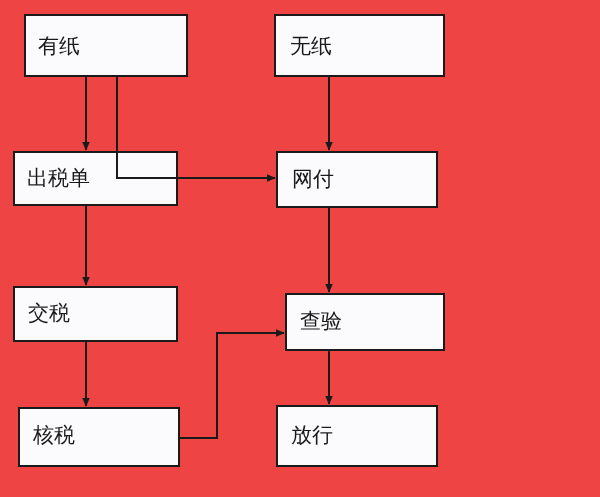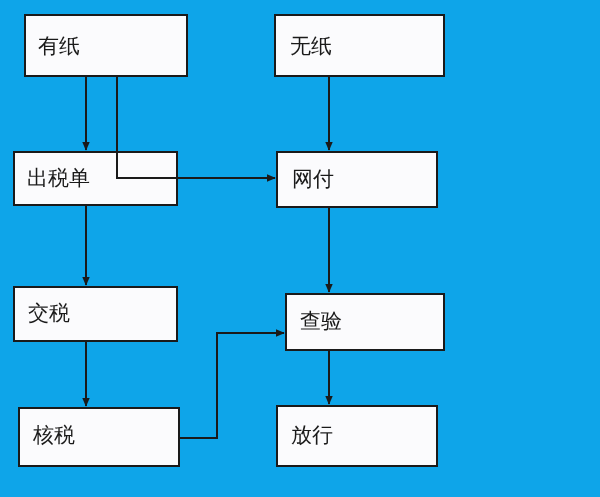--- a/index.html
+++ b/index.html
@@ -10,21 +10,21 @@
     width: 600px;
     height: 497px;
     background: #f8f7fb;
     font-family: "DejaVu Sans", "Liberation Sans", sans-serif;
     overflow: hidden;
   }
   #flowchart-root {
     position: relative;
     width: 600px;
     height: 497px;
-    background: #0ea5e9;
+    background: #ef4444;
   }
   svg.diagram {
     display: block;
     width: 600px;
     height: 497px;
   }
   .node-box {
     fill: #fbfbfd;
     stroke: #1a1a1a;
     stroke-width: 2;

